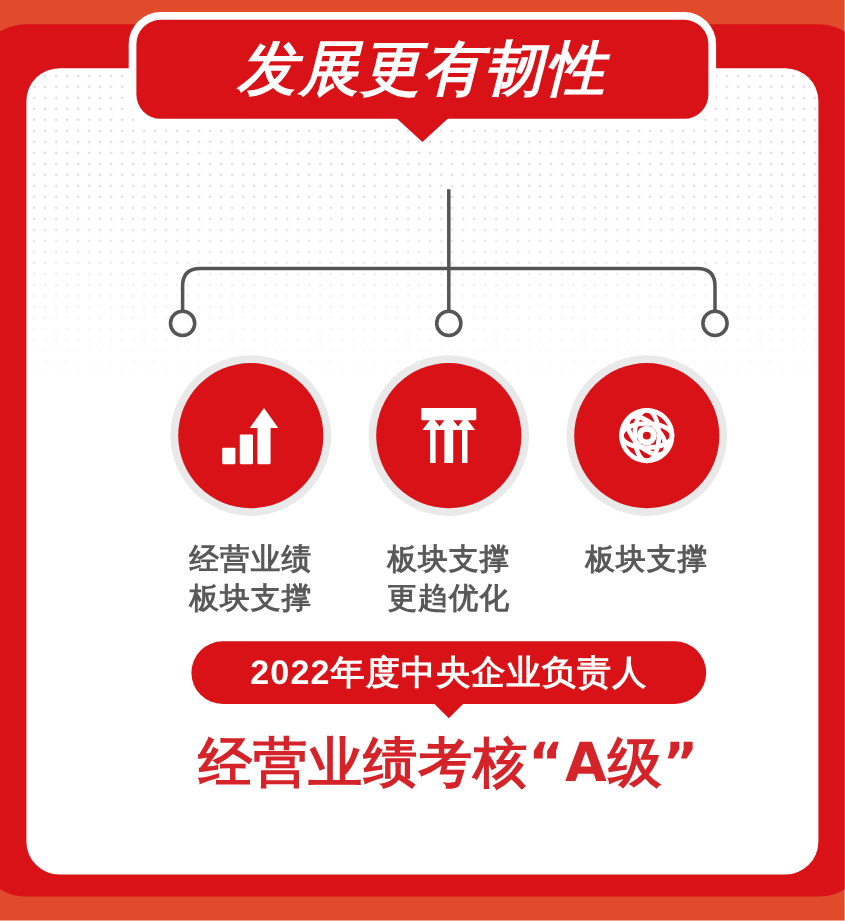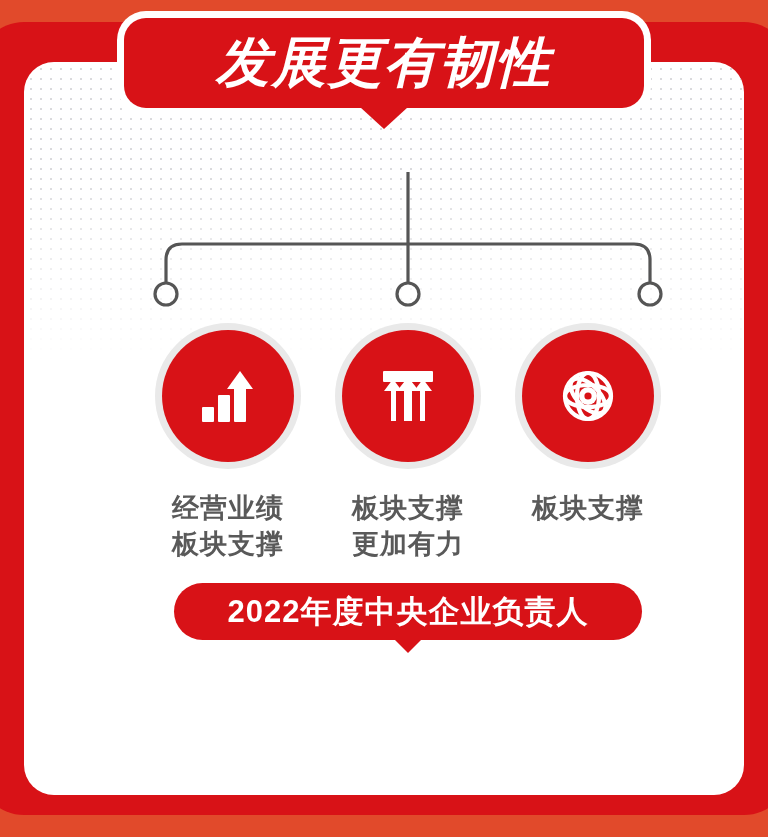--- a/index.html
+++ b/index.html
@@ -242,21 +242,21 @@
                 <rect x="6" y="6" width="50" height="11" rx="1"></rect>
                 <path d="M 14 26 L 7 26 L 16 14 L 25 26 L 19 26 L 19 56 L 14 56 Z"></path>
                 <path d="M 27 26 L 20 26 L 31 12 L 42 26 L 35 26 L 35 56 L 27 56 Z"></path>
                 <path d="M 43 26 L 37 26 L 46 14 L 55 26 L 48 26 L 48 56 L 43 56 Z"></path>
               </g>
             </svg>
           </span>
         </div>
         <div class="feature-label">
           <div>板块支撑</div>
-          <div>更加有力</div>
+          <div>更趋优化</div>
         </div>
       </div>
 
       <div class="feature">
         <div class="circle">
           <span>
             <svg width="64" height="64" viewBox="0 0 64 64">
               <g fill="none" stroke="#ffffff" stroke-width="4.2">
                 <circle cx="32" cy="32" r="23"></circle>
                 <ellipse cx="32" cy="32" rx="23" ry="11"></ellipse>
@@ -273,20 +273,21 @@
         </div>
       </div>
 
     </div>
 
     <div class="pill-wrap">
       <div class="pill">
         <span class="pill-text">2022年度中央企业负责人</span>
       </div>
       <div class="pill-pointer"></div>
+      <div class="headline">经营业绩考核“A级”</div>
     </div>
 
   </div>
 
   <div class="title-banner">
     <span class="title-text">发展更有韧性</span>
   </div>
   <div class="title-pointer"></div>
 
 </div>

